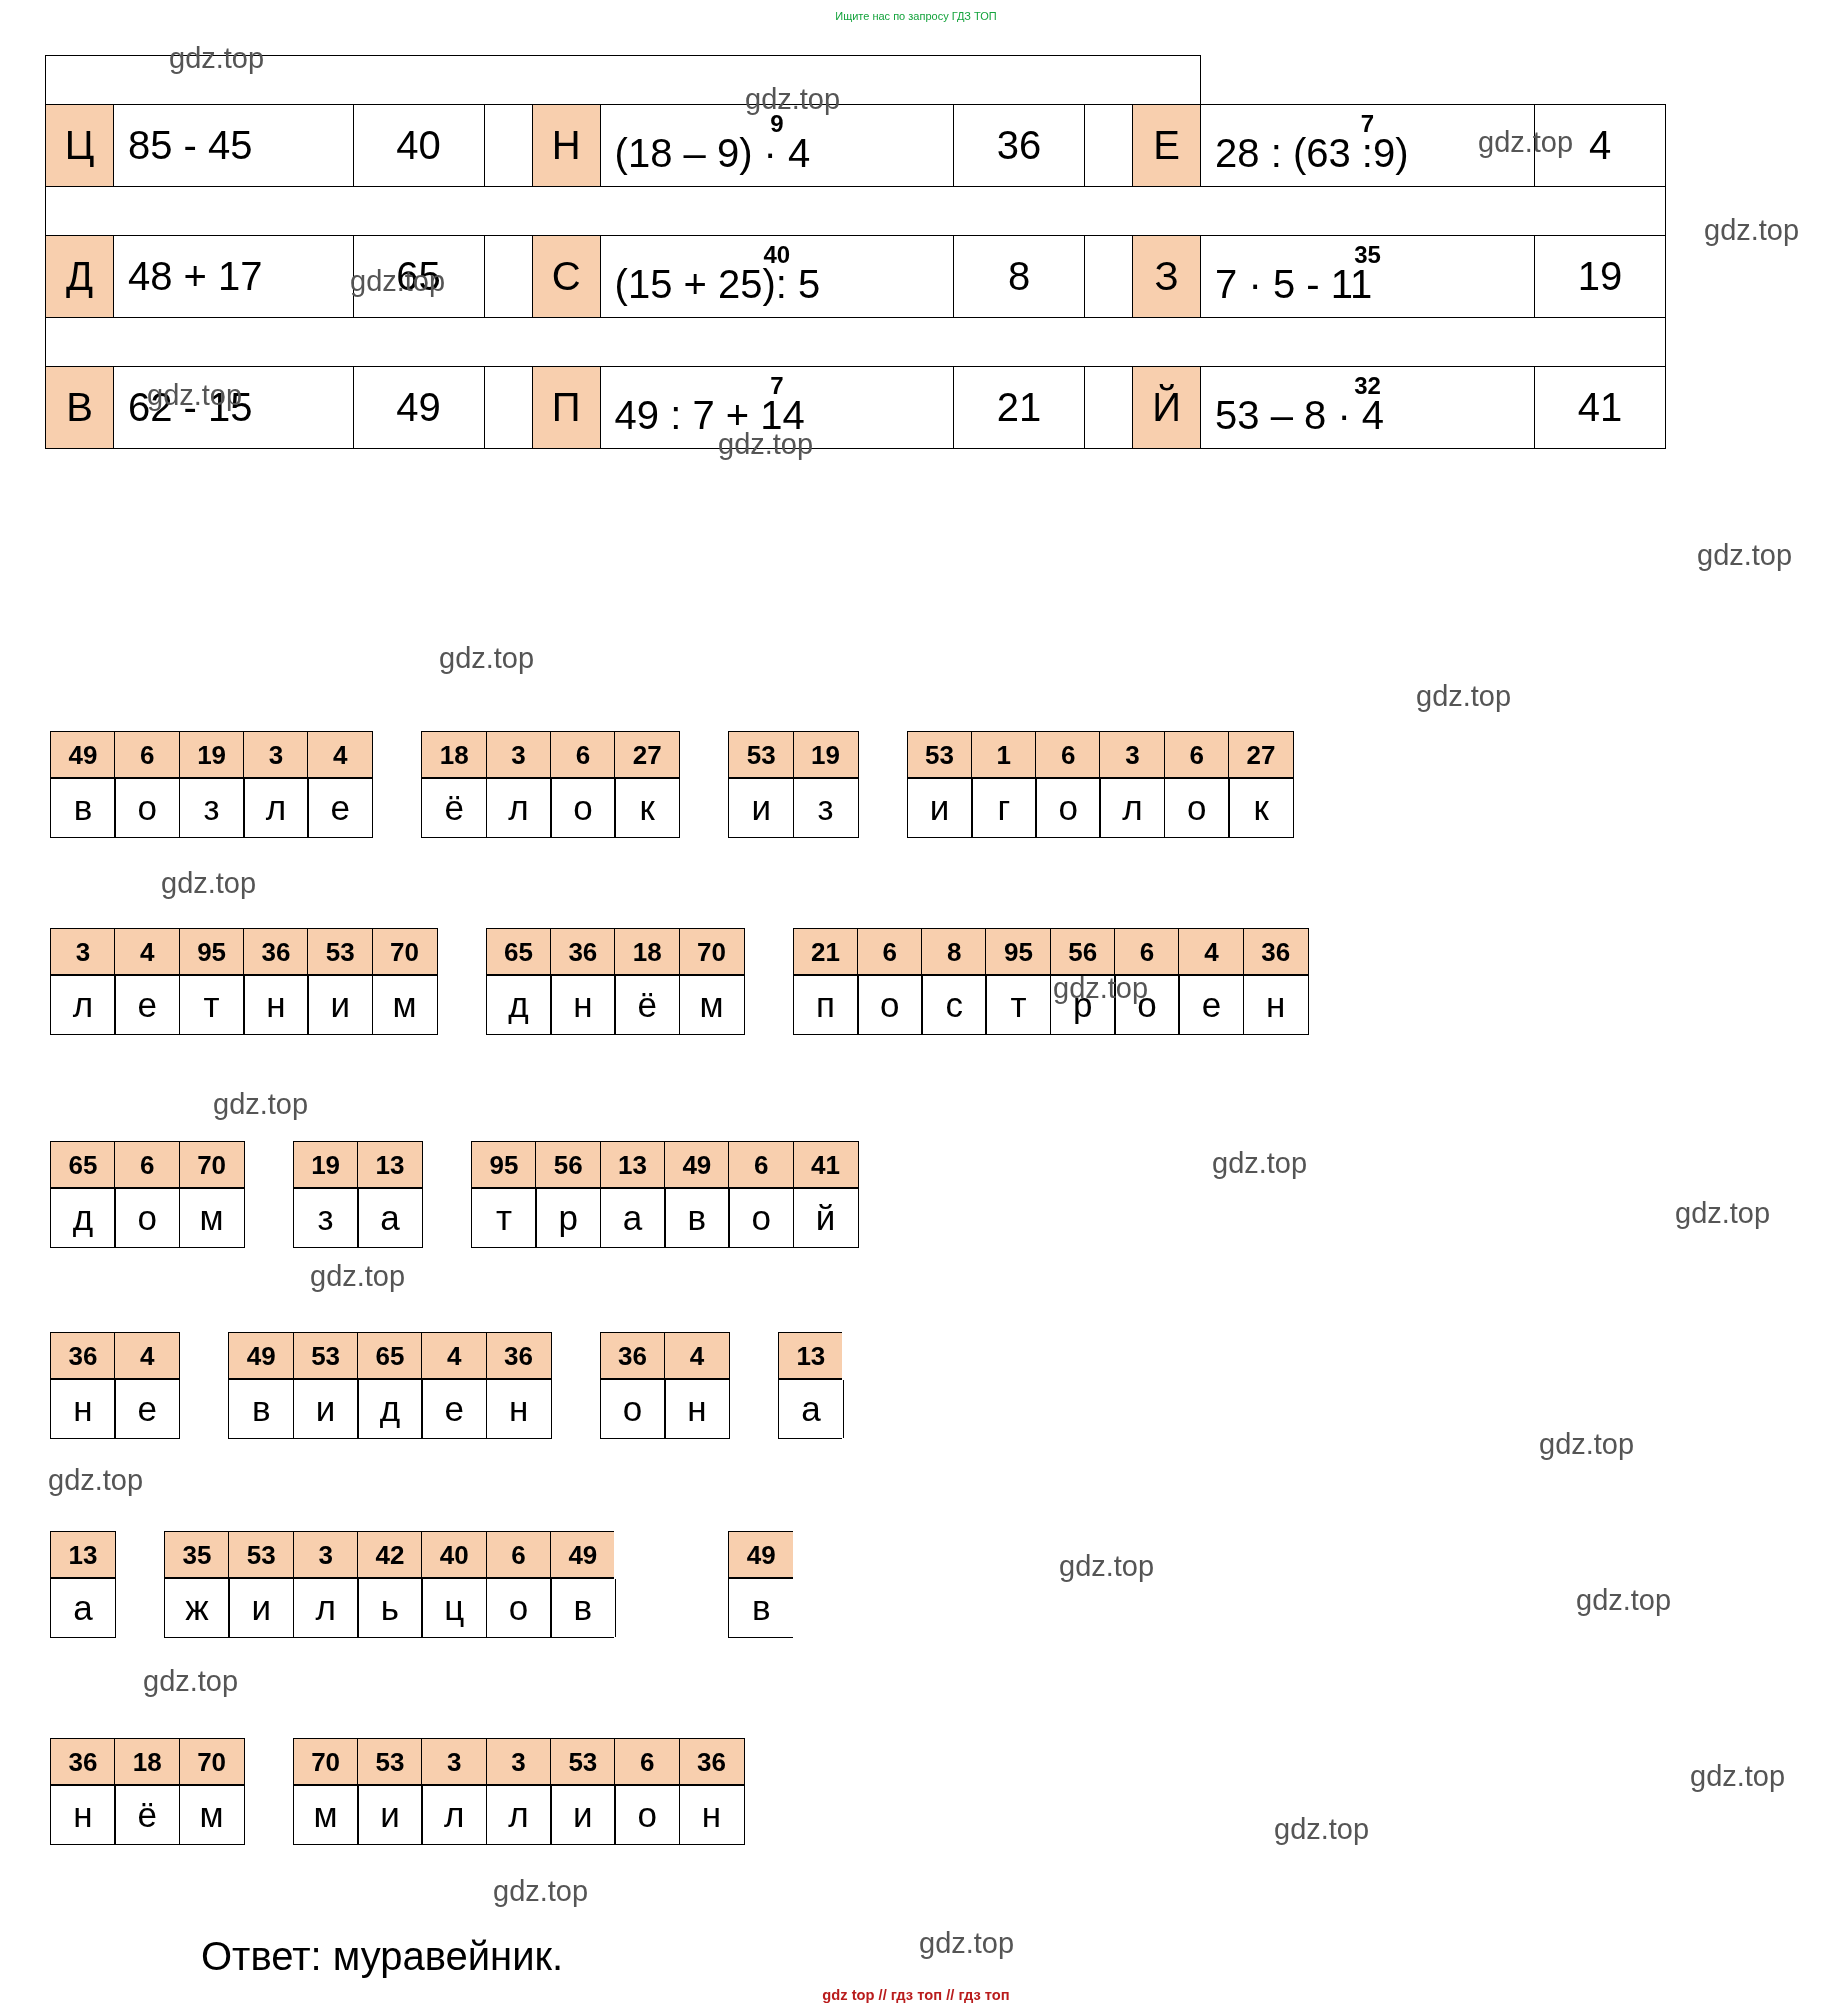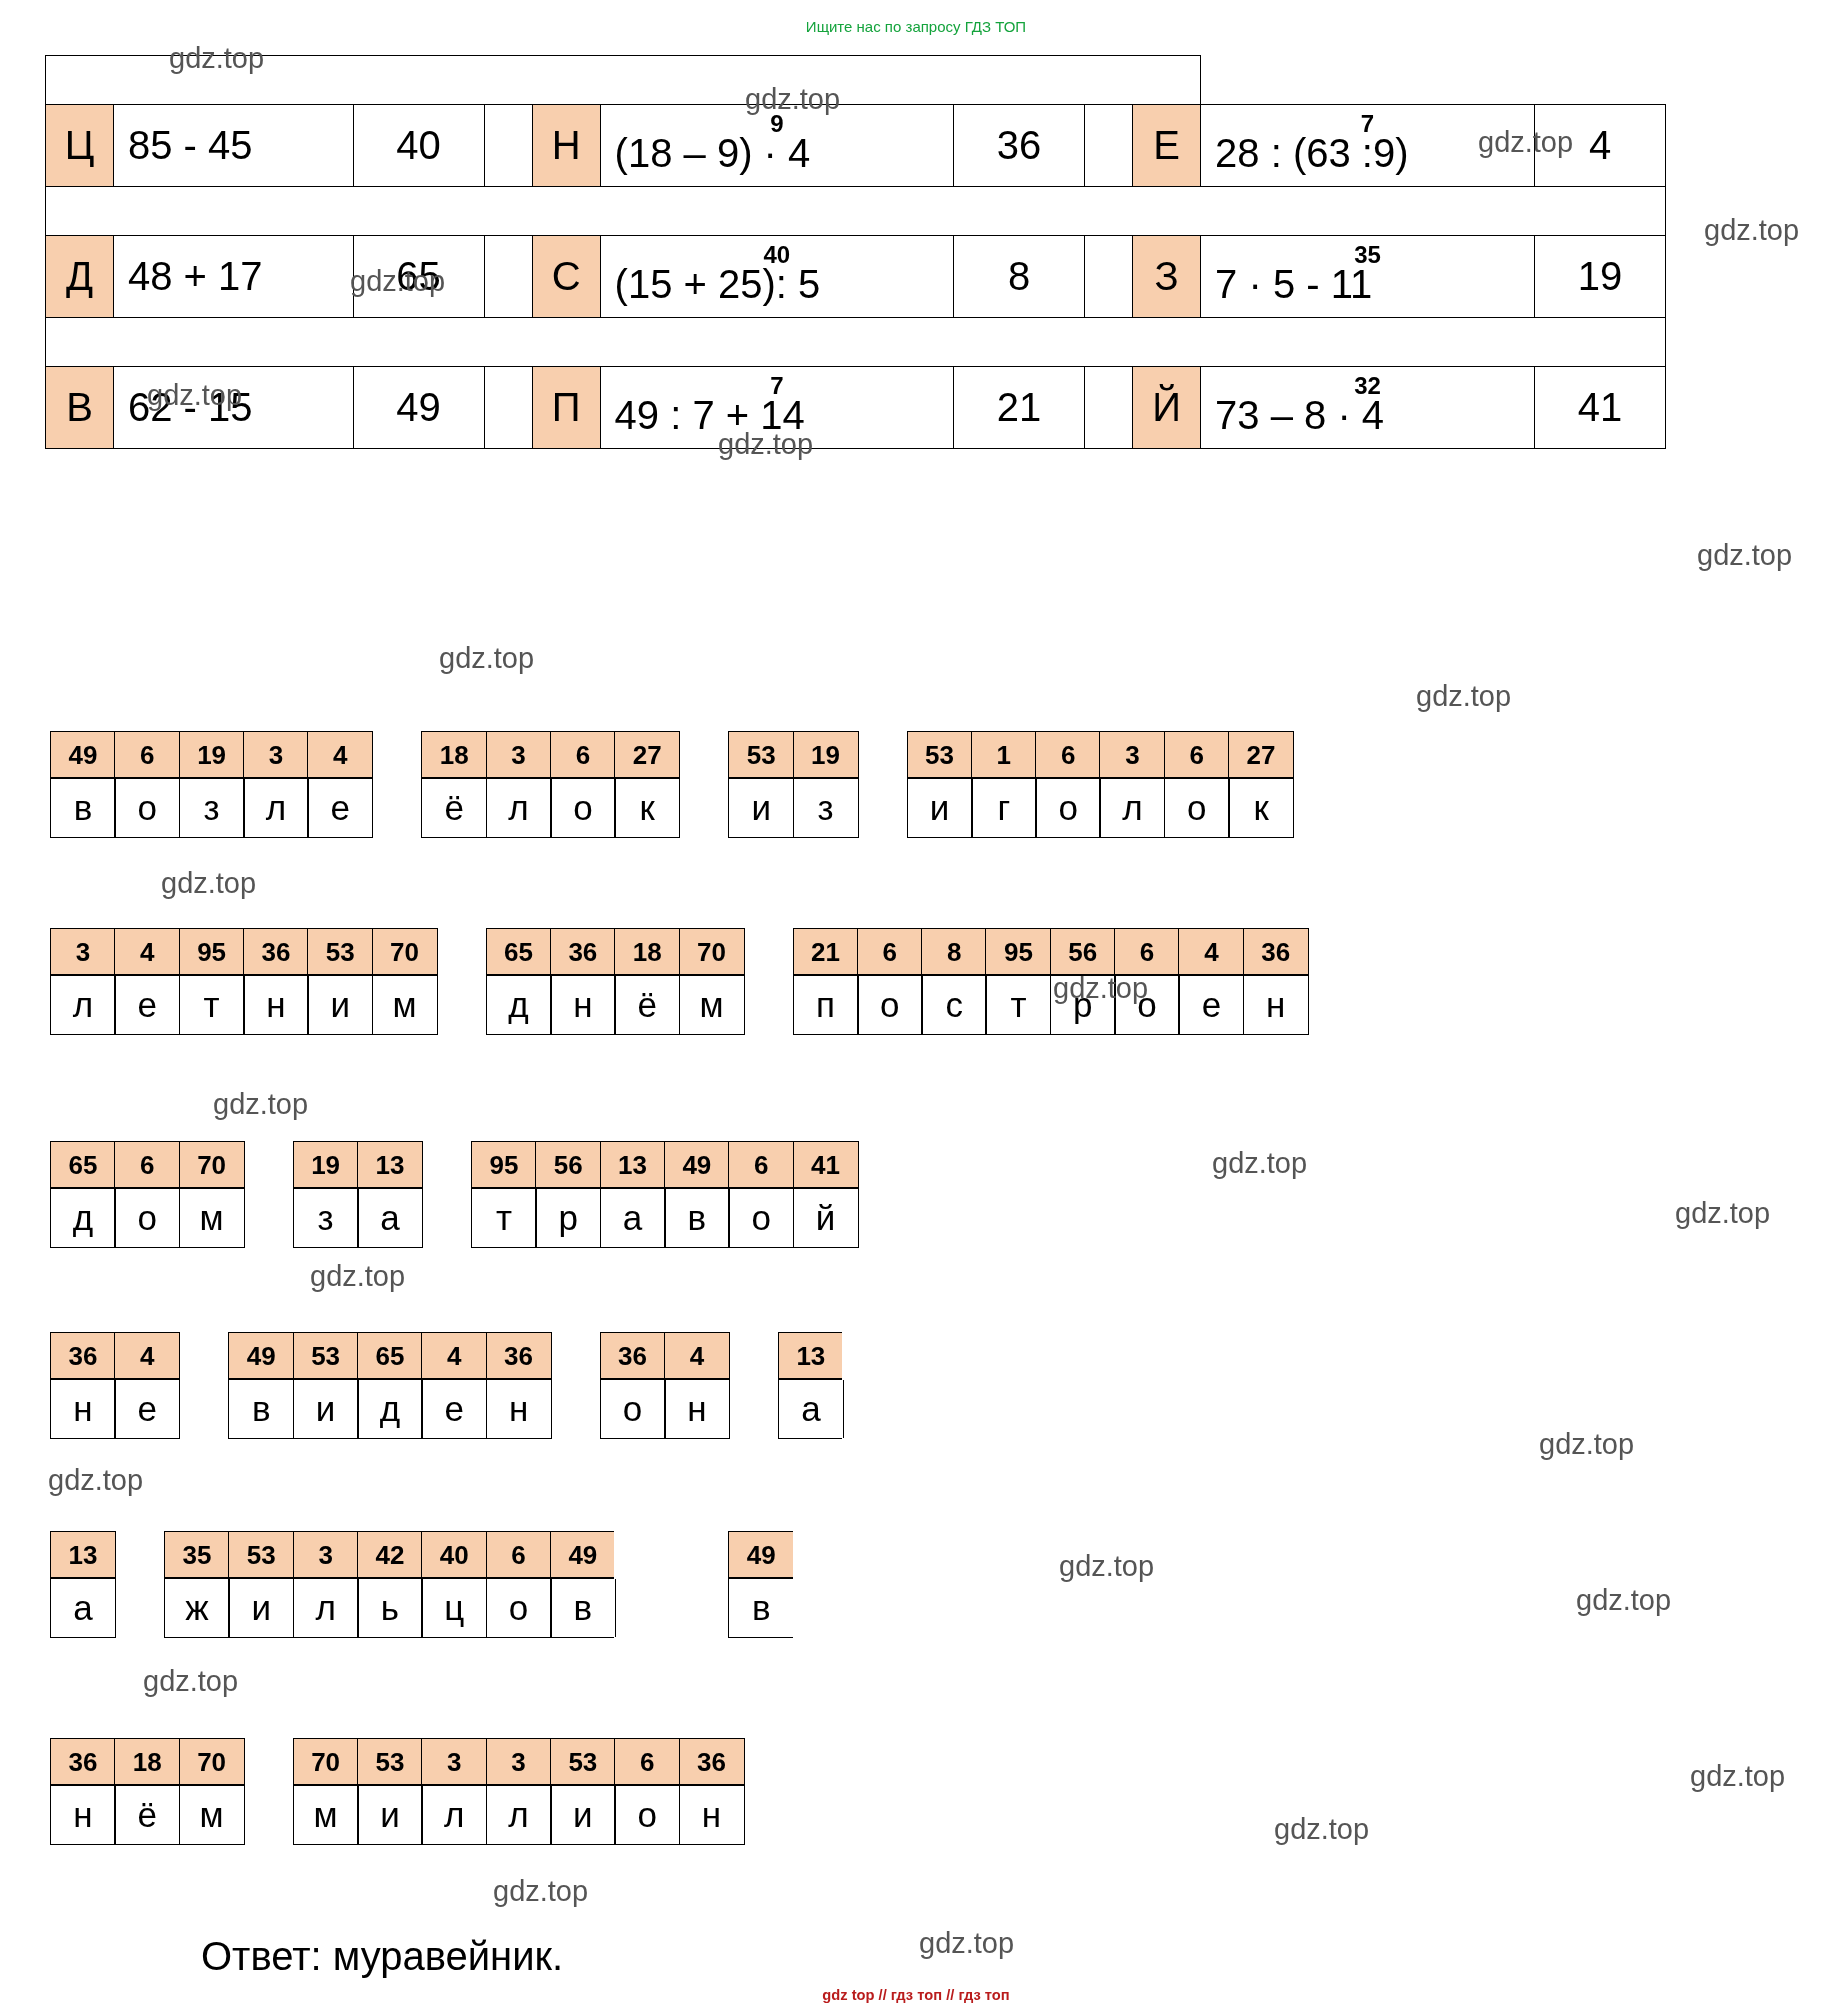--- a/index.html
+++ b/index.html
@@ -10,23 +10,23 @@
   body {
     width: 1832px;
     min-height: 2015px;
     position: relative;
     font-family: "Liberation Sans", sans-serif;
     color: #000;
   }
   .top-banner {
     width: 100%;
     text-align: center;
-    font-size: 15px;
+    font-size: 11px;
     color: #14a33c;
-    padding-top: 18px;
+    padding-top: 10px;
     height: 22.5px;
     box-sizing: border-box;
   }
   .wm {
     position: absolute;
     color: #555;
     font-size: 29px;
     font-family: "Liberation Sans", sans-serif;
     white-space: nowrap;
     pointer-events: none;
@@ -207,21 +207,21 @@
     <td class="letter">П</td>
     <td class="expr">
           <span class="small-ans">7</span>
           <span class="expr-main">49 : 7 + 14</span>
         </td>
     <td class="ans">21</td>
     <td class="narrow"></td>
     <td class="letter">Й</td>
     <td class="expr">
           <span class="small-ans">32</span>
-          <span class="expr-main">73 – 8 · 4</span>
+          <span class="expr-main">53 – 8 · 4</span>
         </td>
     <td class="ans">41</td>
   </tr>
 </tbody>
   </table>
 
 <div id="strips">
     <div class="strip" style="left: 50px; top: 731px;">
       <div class="word">
         <div class="cell">

